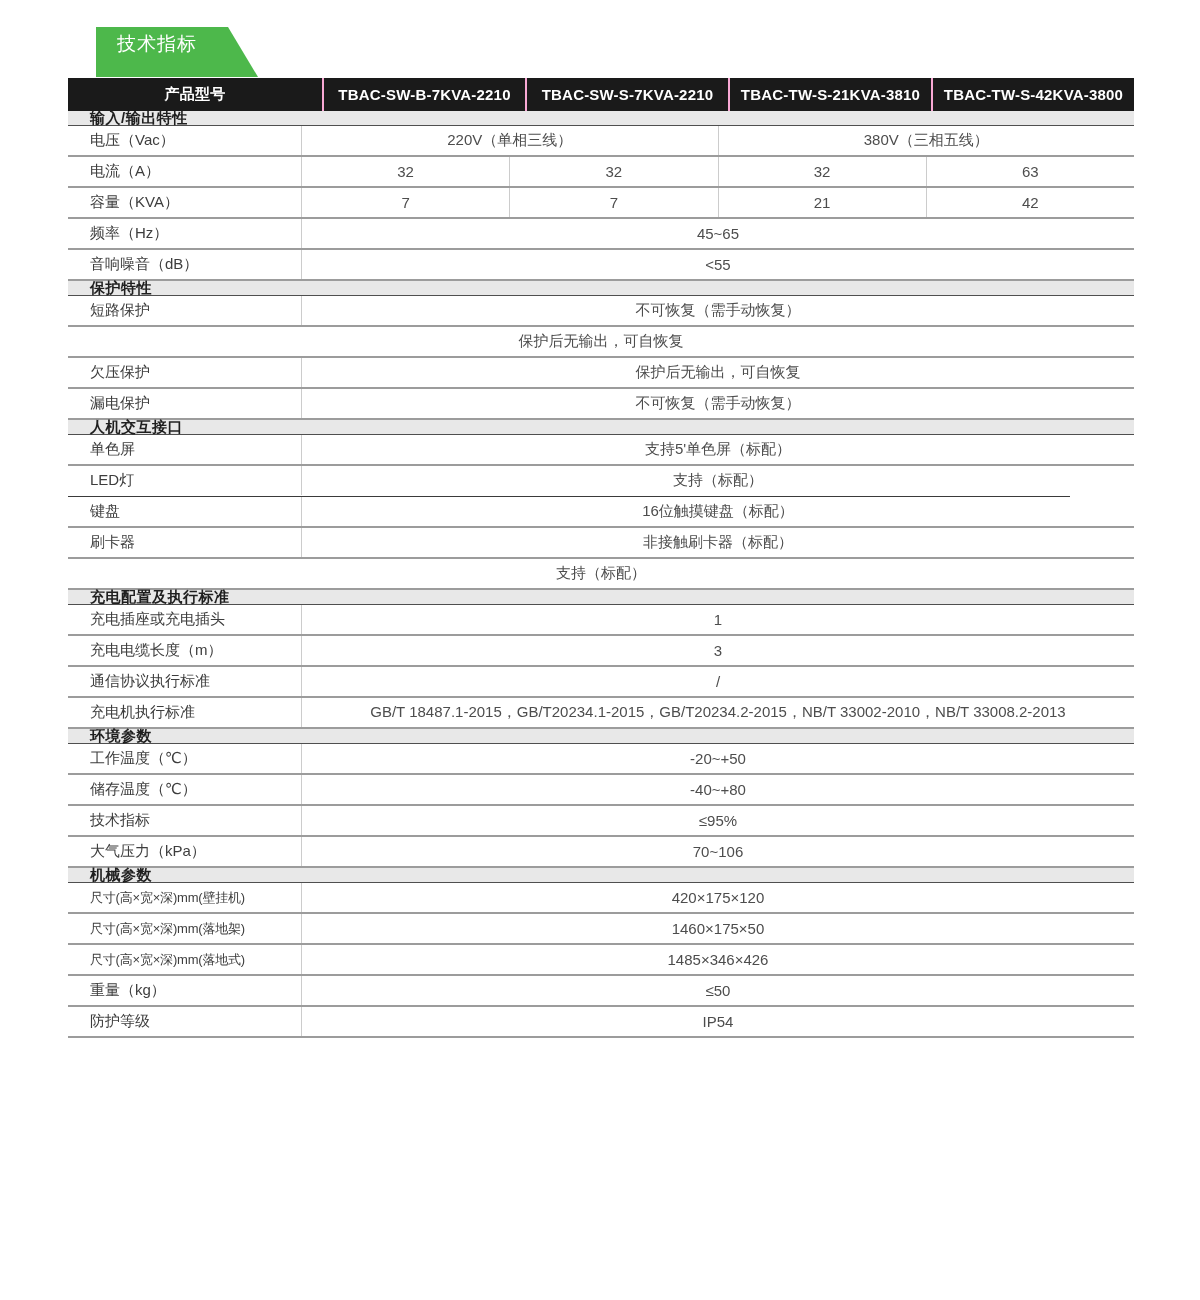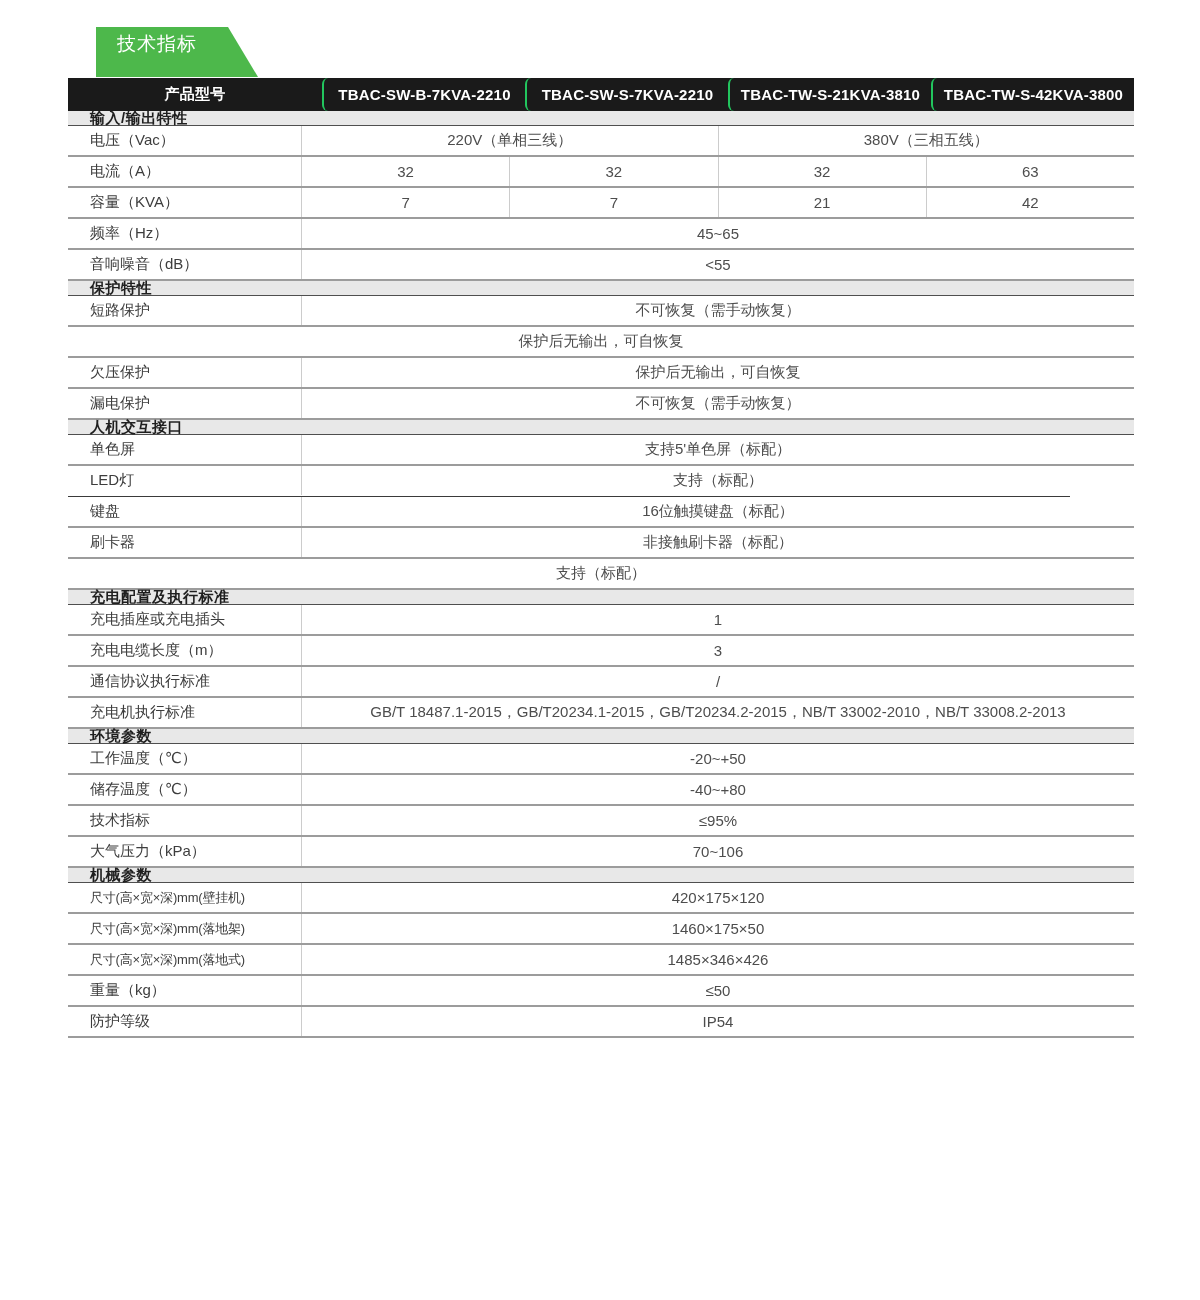--- a/index.html
+++ b/index.html
@@ -37,21 +37,21 @@
     background:var(--header-bg,#1a1a1a);
     align-items:stretch;
   }
   .thead .cell{
     display:flex;align-items:center;justify-content:center;
     color:#ffffff;font-size:15px;font-weight:bold;
     letter-spacing:.2px;
     white-space:nowrap;
   }
   .thead .label-col{width:254px;flex:none;}
-  .thead .model-col{flex:1 1 0;border-left:2px solid #22c55e;border-radius:6px;}
+  .thead .model-col{flex:1 1 0;border-left:2px solid #f9a8d4;}
   .section-row{
     height:15px;
     box-sizing:border-box;
     background:var(--section-bg,#e8e8e8);
     border-bottom:1px solid #4f4f4f;
     display:flex;align-items:center;
   }
   .section-row .section-title{
     padding-left:22px;
     font-size:15px;font-weight:bold;color:#1f1f1f;

